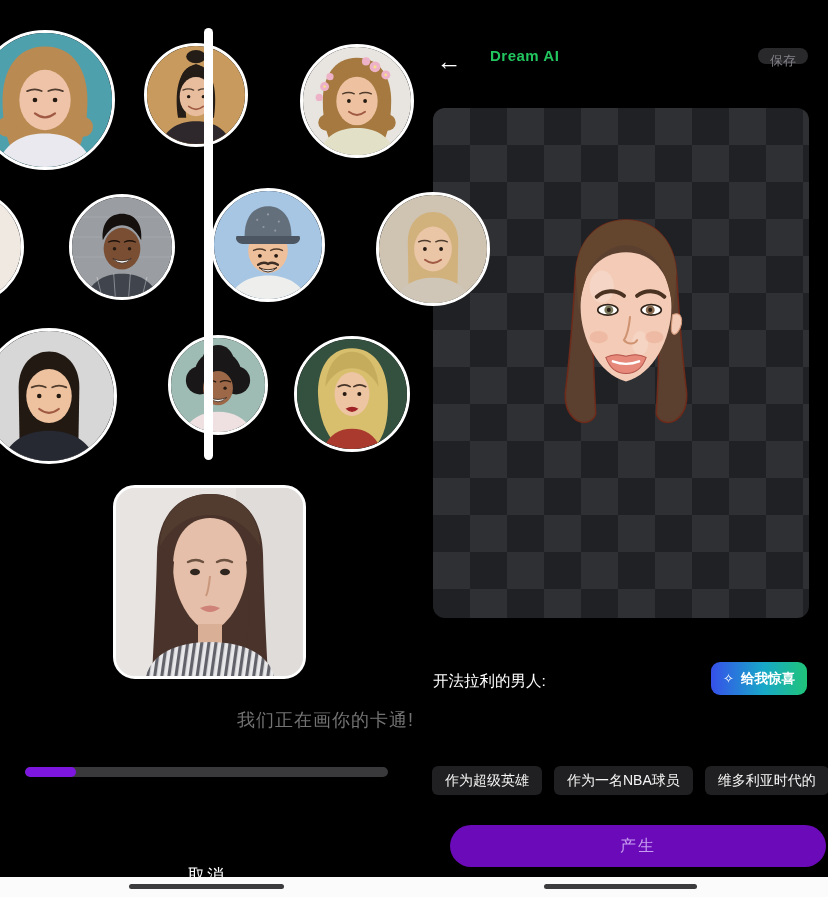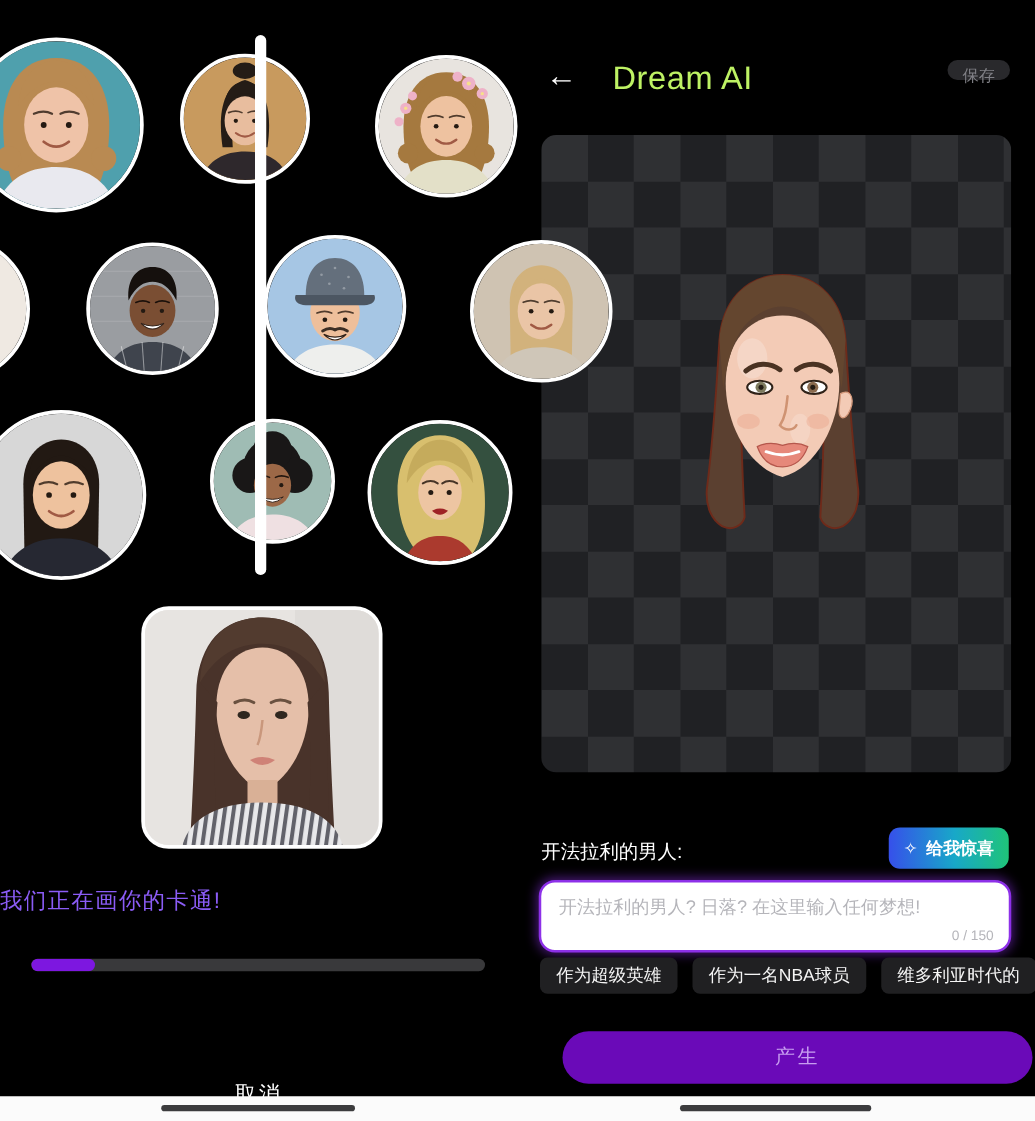--- a/index.html
+++ b/index.html
@@ -23,42 +23,42 @@
     position:absolute;left:204px;top:28px;width:9px;height:432px;
     background:#fff;border-radius:5px;z-index:3;
   }
   .photo-card{
     position:absolute;left:113px;top:485px;width:187px;height:188px;
     border-radius:22px;border:3px solid #fff;overflow:hidden;
     background:#e7e4e1;z-index:4;box-sizing:content-box;
   }
   .photo-card svg{display:block;width:100%;height:100%;}
   .drawing-caption{
-    position:absolute;left:0;top:708px;width:414px;text-align:left;
-    color:#8b5cf6;font-size:18px;font-weight:500;letter-spacing:1px;z-index:2;
+    position:absolute;left:0;top:708px;width:414px;text-align:right;
+    color:#737373;font-size:18px;font-weight:500;letter-spacing:1px;z-index:2;
   }
   .progress-track{
     position:absolute;left:25px;top:767px;width:363px;height:10px;
     border-radius:5px;background:#39393b;overflow:hidden;z-index:2;
   }
   .progress-fill{height:100%;border-radius:5px;background:#7d17e0;width:14%;}
   .cancel-button{
     position:absolute;left:0;top:820px;width:414px;text-align:center;
     color:#fff;font-size:17px;letter-spacing:2px;z-index:2;cursor:pointer;margin-top:44px;
   }
 
   
   .app-header{position:absolute;left:0;top:40px;width:414px;height:46px;}
   .back-button{
     position:absolute;left:20px;top:6px;width:30px;height:30px;
     color:#fff;font-size:25px;line-height:30px;text-align:center;cursor:pointer;
   }
   .app-title{
-    position:absolute;left:76px;top:7px;color:#bef264;
-    font-size:26px;font-weight:400;letter-spacing:.5px;
+    position:absolute;left:76px;top:7px;color:#22c55e;
+    font-size:15px;font-weight:700;letter-spacing:.5px;
   }
   .save-button{
     position:absolute;right:20px;top:8px;height:16px;padding:0 12px;
     border-radius:14px;background:#29292c;color:#808086;
     font-size:13px;line-height:26px;cursor:pointer;
   }
   .canvas-area{
     position:absolute;left:19px;top:108px;width:376px;height:510px;
     border-radius:12px;overflow:hidden;
     background:conic-gradient(#202124 90deg,#2f3033 90deg 180deg,#202124 180deg 270deg,#2f3033 270deg);
@@ -359,24 +359,20 @@
       </svg>
     </div>
 
     <div class="dream-label">开法拉利的男人:</div>
 
     <div class="surprise-button" style="background: linear-gradient(90deg, rgb(54, 80, 234), rgb(24, 168, 200) 55%, rgb(31, 196, 121));">
       <span class="sparkle-icon">✧</span>
       <span>给我惊喜</span>
     </div>
 
-    <div class="dream-input-wrap">
-      <textarea class="dream-input" placeholder="开法拉利的男人? 日落? 在这里输入任何梦想!" style=""></textarea>
-      <div class="char-counter">0 / 150</div>
-    </div>
 
     <div class="chips-row">
       <div class="chip">作为超级英雄</div>
       <div class="chip">作为一名NBA球员</div>
       <div class="chip">维多利亚时代的</div>
     </div>
 
     <div class="generate-button" style="background: rgb(106, 10, 184); color: rgb(199, 157, 240);">产生</div>
   </div>
 

